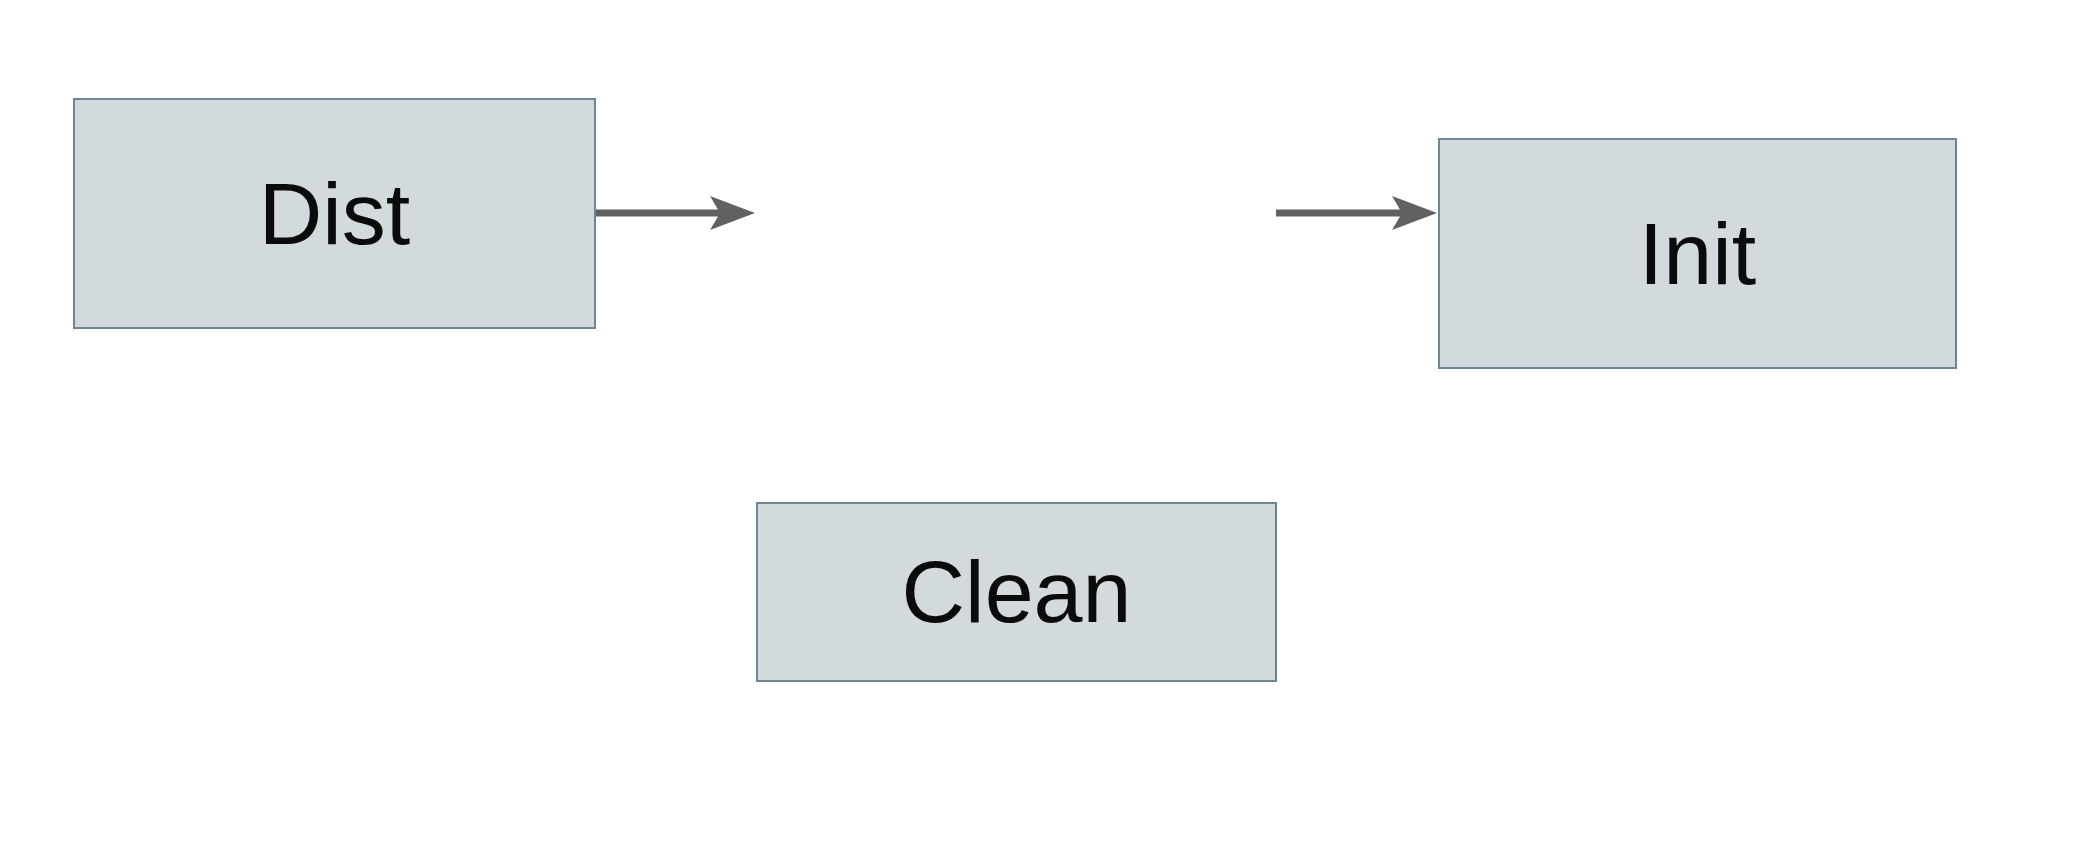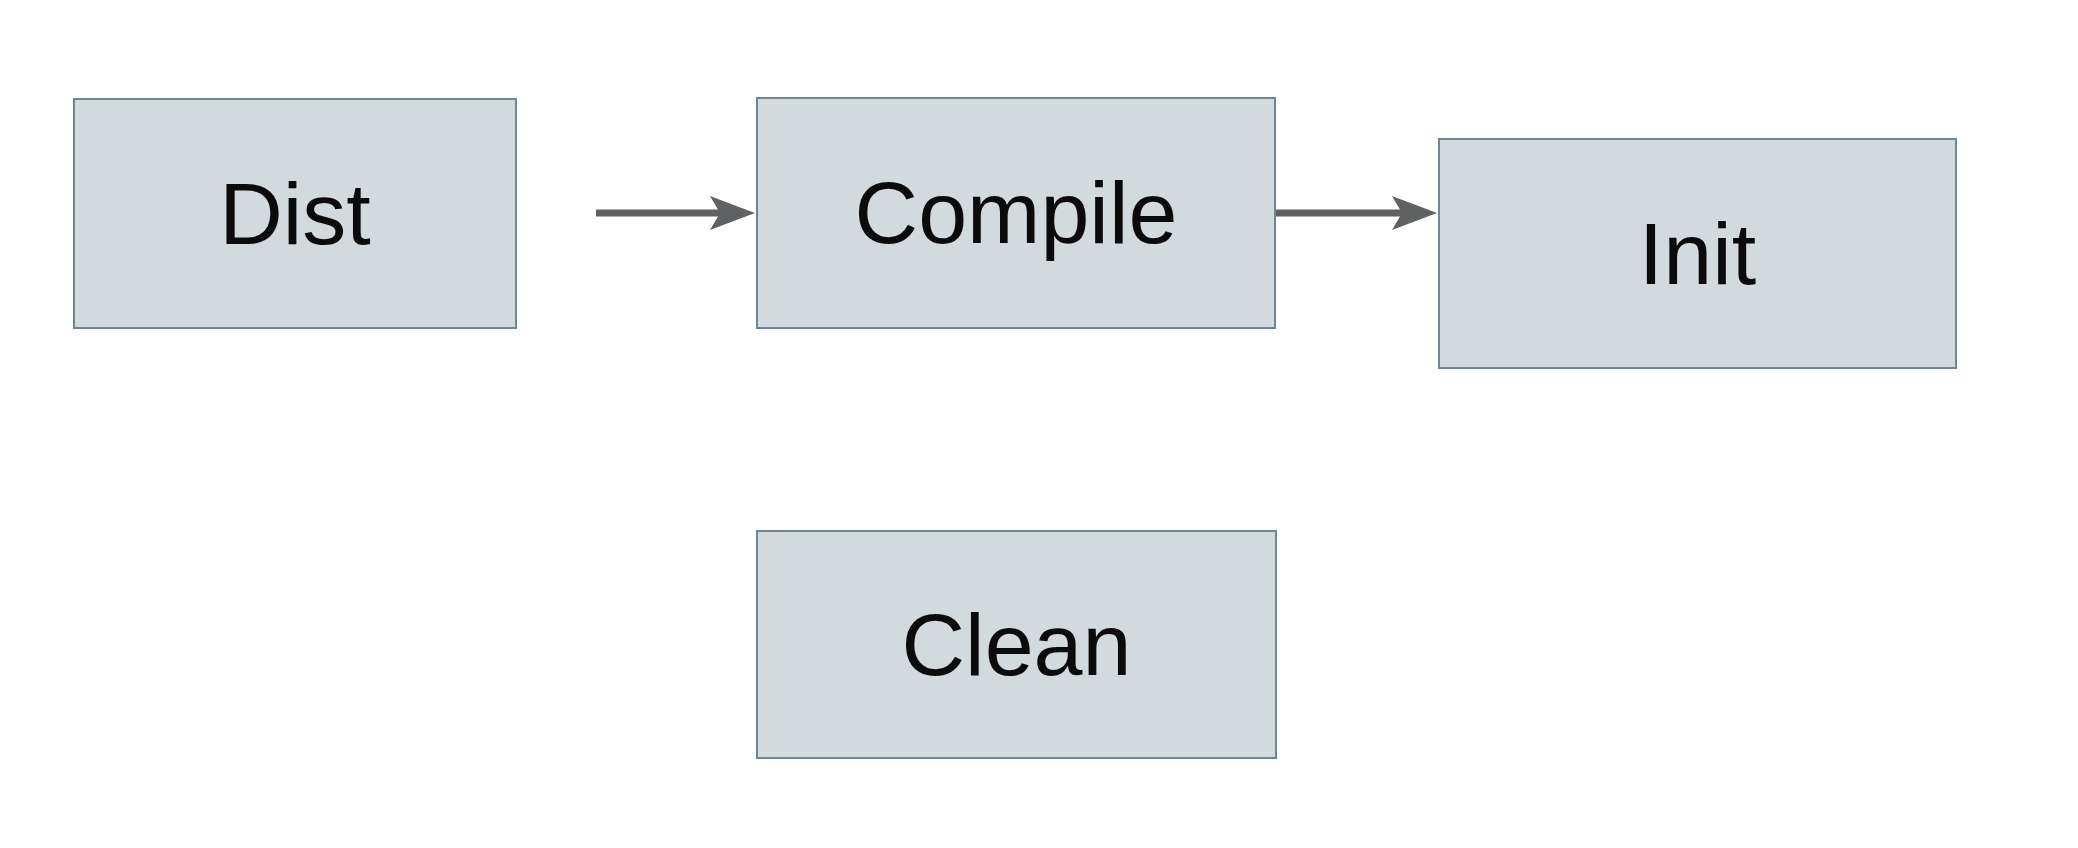--- a/index.html
+++ b/index.html
@@ -27,24 +27,24 @@
     align-items: center;
     justify-content: center;
   }
   .node-label {
     font-size: 88px;
     font-weight: 400;
     color: var(--text);
     line-height: 1;
     white-space: nowrap;
   }
-  #node-dist    { left: 73px;   top: 98px;  width: 444px; height: 231px; }
+  #node-dist    { left: 73px;   top: 98px;  width: 523px; height: 231px; }
   #node-compile { left: 756px;  top: 97px;  width: 520px; height: 232px; }
   #node-init    { left: 1438px; top: 98px;  width: 519px; height: 231px; margin-top: 40px; }
-  #node-clean   { left: 756px;  top: 530px; width: 521px; height: 229px; }
+  #node-clean   { left: 756px;  top: 502px; width: 521px; height: 180px; }
   .arrows {
     position: absolute;
     left: 0; top: 0;
     width: 2078px;
     height: 848px;
     pointer-events: none;
   }
   .arrows line { stroke: var(--arrow); stroke-width: 7; }
   .arrows polygon, .arrows marker path { fill: var(--arrow); }
 </style>
@@ -64,23 +64,20 @@
     </g>
     <g>
       <line x1="1276" y1="213" x2="1402" y2="213" marker-end="url(#barb)"></line>
     </g>
   </svg>
 
   <div class="node" id="node-dist">
     <span class="node-label">Dist</span>
   </div>
 
-  <div class="node" id="node-compile">
-    <span class="node-label">Compile</span>
-  </div>
 
   <div class="node" id="node-init">
     <span class="node-label">Init</span>
   </div>
 
   <div class="node" id="node-clean">
     <span class="node-label">Clean</span>
   </div>
 
 </div>

